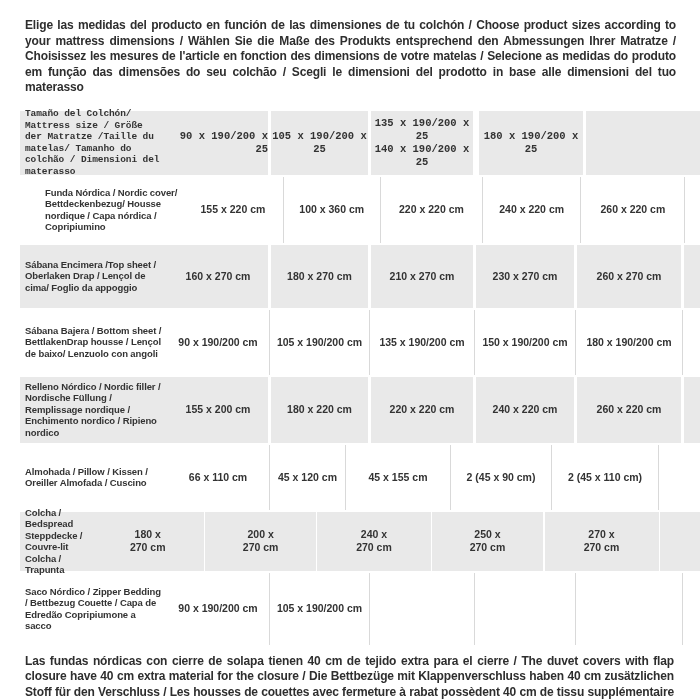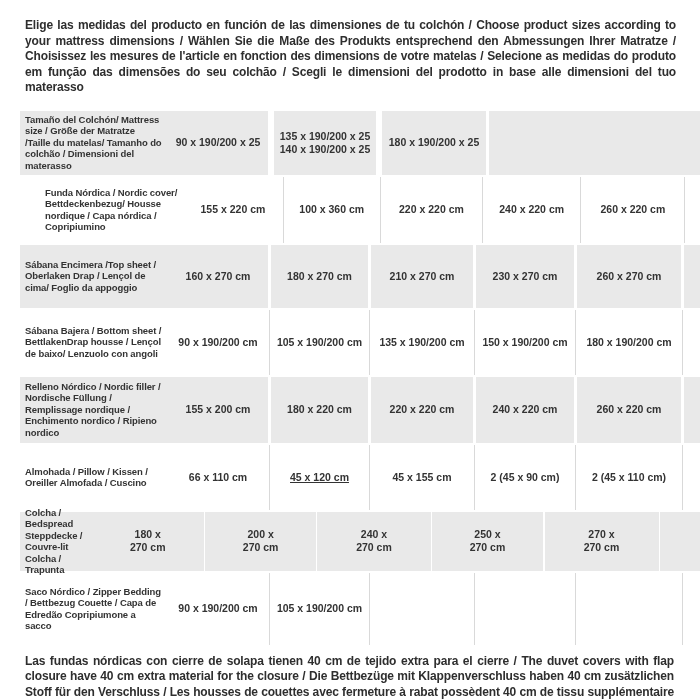--- a/index.html
+++ b/index.html
@@ -35,21 +35,21 @@
   .size-table {
     margin-left: 20px;
     width: 680px;
   }
   .trow {
     display: flex;
     border-top: 2px solid #ffffff;
     background: #ffffff;
   }
   .trow.striped { background: #e9e9e9; }
-  .trow:nth-child(1) { height: 64px; }
+  .trow:nth-child(1) { height: 64px; font-family: Liberation Mono, monospace; }
   .trow:nth-child(2) { height: 66px; margin-left: 20px; }
   .trow:nth-child(3) { height: 63px; }
   .trow:nth-child(4) { height: 65px; }
   .trow:nth-child(5) { height: 66px; }
   .trow:nth-child(6) { height: 65px; }
   .trow:nth-child(7) { height: 59px; gap: 34px; }
   .trow:nth-child(8) { height: 72px; }
   .cell {
     display: flex;
     align-items: center;
@@ -88,22 +88,23 @@
   }
 </style>
 </head>
 <body>
 
 <p class="intro">Elige las medidas del producto en función de las dimensiones de tu colchón / Choose product sizes according to your mattress dimensions / Wählen Sie die Maße des Produkts entsprechend den Abmessungen Ihrer Matratze / Choisissez les mesures de l'article en fonction des dimensions de votre matelas / Selecione as medidas do produto em função das dimensões do seu colchão / Scegli le dimensioni del prodotto in base alle dimensioni del tuo materasso</p>
 
 <div class="size-table" id="size-table">
     <div class="trow striped">
       <div class="cell label">Tamaño del Colchón/ Mattress size / Größe der Matratze /Taille du matelas/ Tamanho do colchão / Dimensioni del materasso</div>
-      <div class="cell val" style="width: 100px;">90 x 190/200 x 25</div>
-      <div class="divider"></div>
+      <div class="cell val" style="width: 100px; text-align: right;">90 x 190/200 x 25</div>
+      <div class="divider"></div>
+      <div class="cell val" style="width: 97px;">105 x 190/200 x 25</div>
       <div class="divider"></div>
       <div class="cell val" style="width: 102px;">135 x 190/200 x 25
 140 x 190/200 x 25</div>
       <div class="divider"></div>
       <div class="divider"></div>
       <div class="cell val" style="width: 104px;">180 x 190/200 x 25</div>
       <div class="divider"></div>
       <div class="edge"></div>
     </div>
     <div class="trow">
@@ -159,21 +160,21 @@
       <div class="cell val" style="width: 98px;">240 x 220 cm</div>
       <div class="divider"></div>
       <div class="cell val" style="width: 104px;">260 x 220 cm</div>
       <div class="divider"></div>
       <div class="edge"></div>
     </div>
     <div class="trow">
       <div class="cell label">Almohada / Pillow / Kissen / Oreiller Almofada / Cuscino</div>
       <div class="cell val" style="width: 100px;">66 x 110 cm</div>
       <div class="divider"></div>
-      <div class="cell val" style="width: 97px; text-decoration: underline;">45 x 120 cm</div>
+      <div class="cell val" style="width: 73px;">45 x 120 cm</div>
       <div class="divider"></div>
       <div class="cell val" style="width: 102px;">45 x 155 cm</div>
       <div class="divider"></div>
       <div class="cell val" style="width: 98px;">2 (45 x 90 cm)</div>
       <div class="divider"></div>
       <div class="cell val" style="width: 104px;">2 (45 x 110 cm)</div>
       <div class="divider"></div>
       <div class="edge"></div>
     </div>
     <div class="trow striped">

